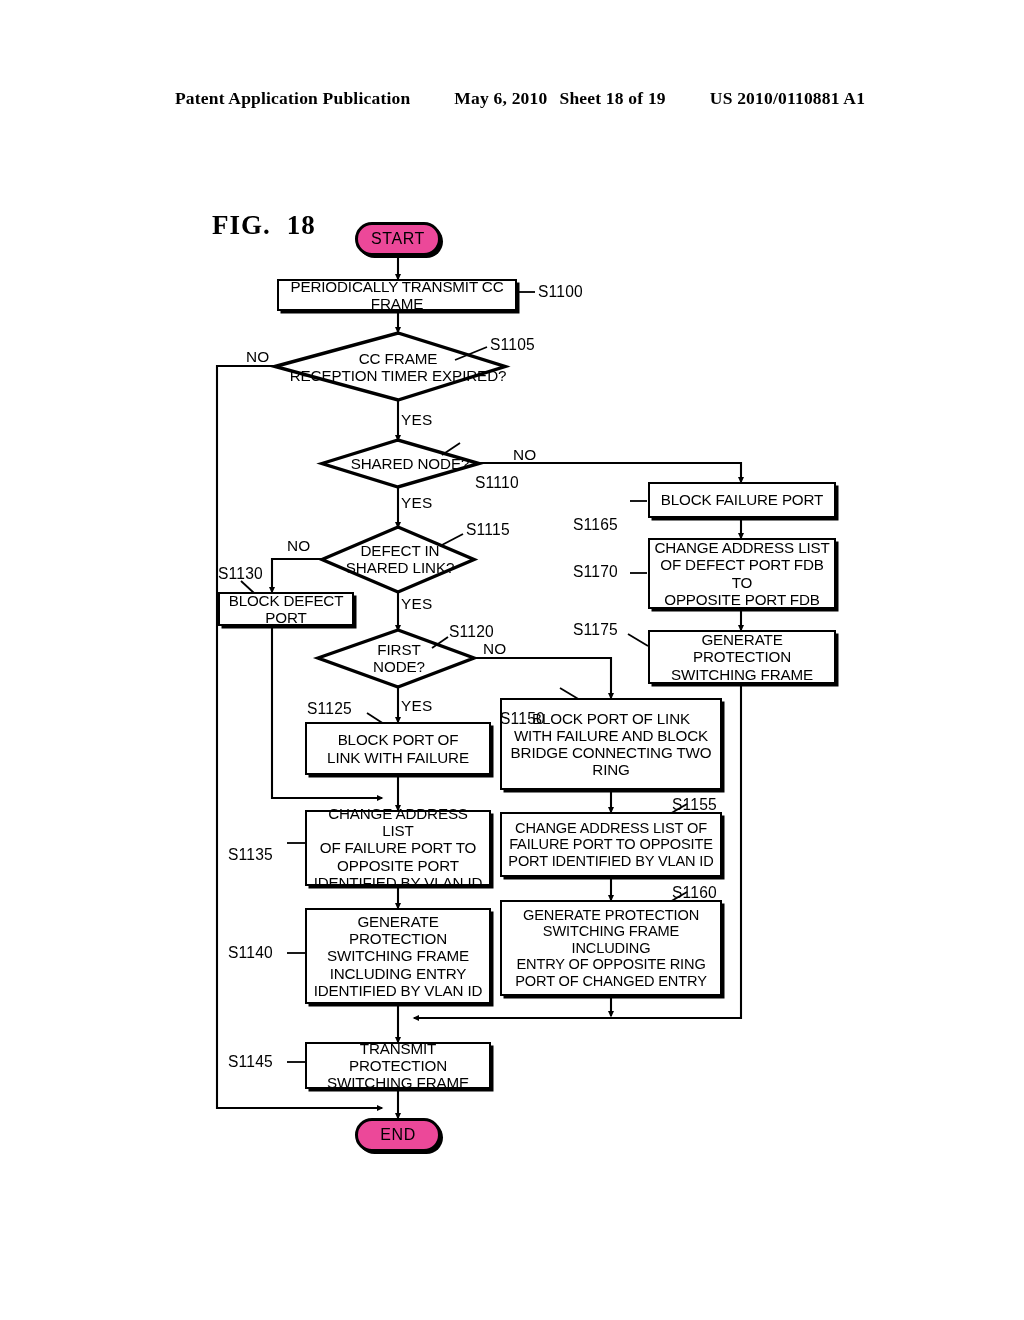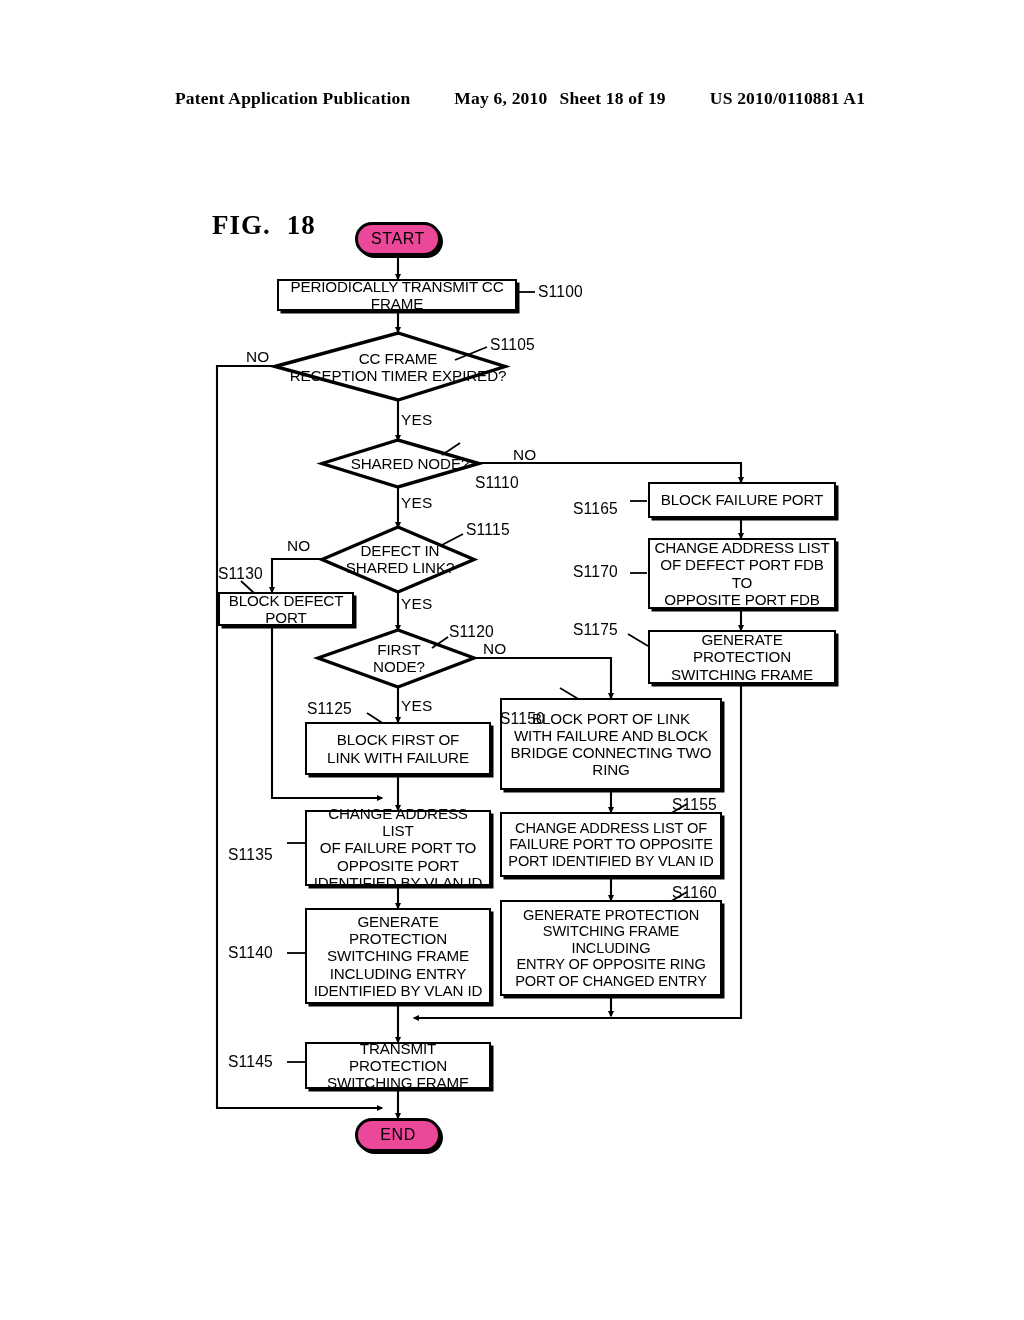--- a/index.html
+++ b/index.html
@@ -213,21 +213,21 @@
 
   <div class="node proc" style="left:277px; top:279px; width:240px; height:32px;">
     <span>PERIODICALLY TRANSMIT CC FRAME</span>
   </div>
 
   <div class="node proc" style="left:218px; top:592px; width:136px; height:34px;">
     <span>BLOCK DEFECT PORT</span>
   </div>
 
   <div class="node proc" style="left:305px; top:722px; width:186px; height:53px; flex-direction:column;">
-    <span>BLOCK FIRST OF</span>
+    <span>BLOCK PORT OF</span>
     <span>LINK WITH FAILURE</span>
   </div>
 
   <div class="node proc" style="left:305px; top:810px; width:186px; height:76px; flex-direction:column;">
     <span>CHANGE ADDRESS LIST</span>
     <span>OF FAILURE PORT TO</span>
     <span>OPPOSITE PORT</span>
     <span>IDENTIFIED BY VLAN ID</span>
   </div>
 
@@ -303,21 +303,21 @@
   <div class="sref" style="left:466px; top:521px;">S1115</div>
   <div class="sref" style="left:449px; top:623px;">S1120</div>
   <div class="sref" style="left:307px; top:700px;">S1125</div>
   <div class="sref" style="left:218px; top:565px;">S1130</div>
   <div class="sref" style="left:228px; top:834px;margin-top:12px;">S1135</div>
   <div class="sref" style="left:228px; top:944px;">S1140</div>
   <div class="sref" style="left:228px; top:1053px;">S1145</div>
   <div class="sref" style="left:500px; top:676px;margin-top:34px;">S1150</div>
   <div class="sref" style="left:672px; top:796px;">S1155</div>
   <div class="sref" style="left:672px; top:884px;">S1160</div>
-  <div class="sref" style="left:573px; top:500px;">S1165</div>
+  <div class="sref" style="left:573px; top:516px;">S1165</div>
   <div class="sref" style="left:573px; top:563px;">S1170</div>
   <div class="sref" style="left:573px; top:621px;">S1175</div>
 
   <div class="branch" style="left:246px; top:348px;">NO</div>
   <div class="branch" style="left:401px; top:411px;">YES</div>
   <div class="branch" style="left:513px; top:446px;">NO</div>
   <div class="branch" style="left:401px; top:494px;">YES</div>
   <div class="branch" style="left:287px; top:537px;">NO</div>
   <div class="branch" style="left:401px; top:595px;">YES</div>
   <div class="branch" style="left:483px; top:640px;">NO</div>

